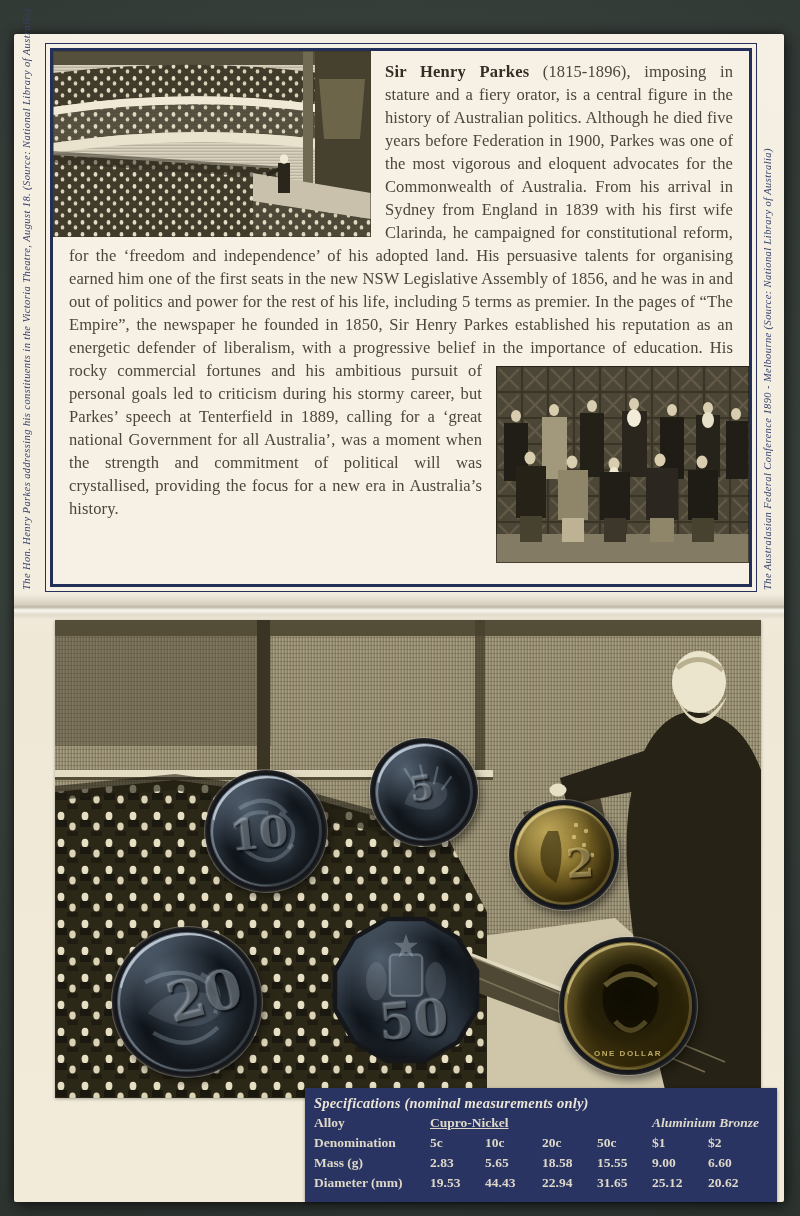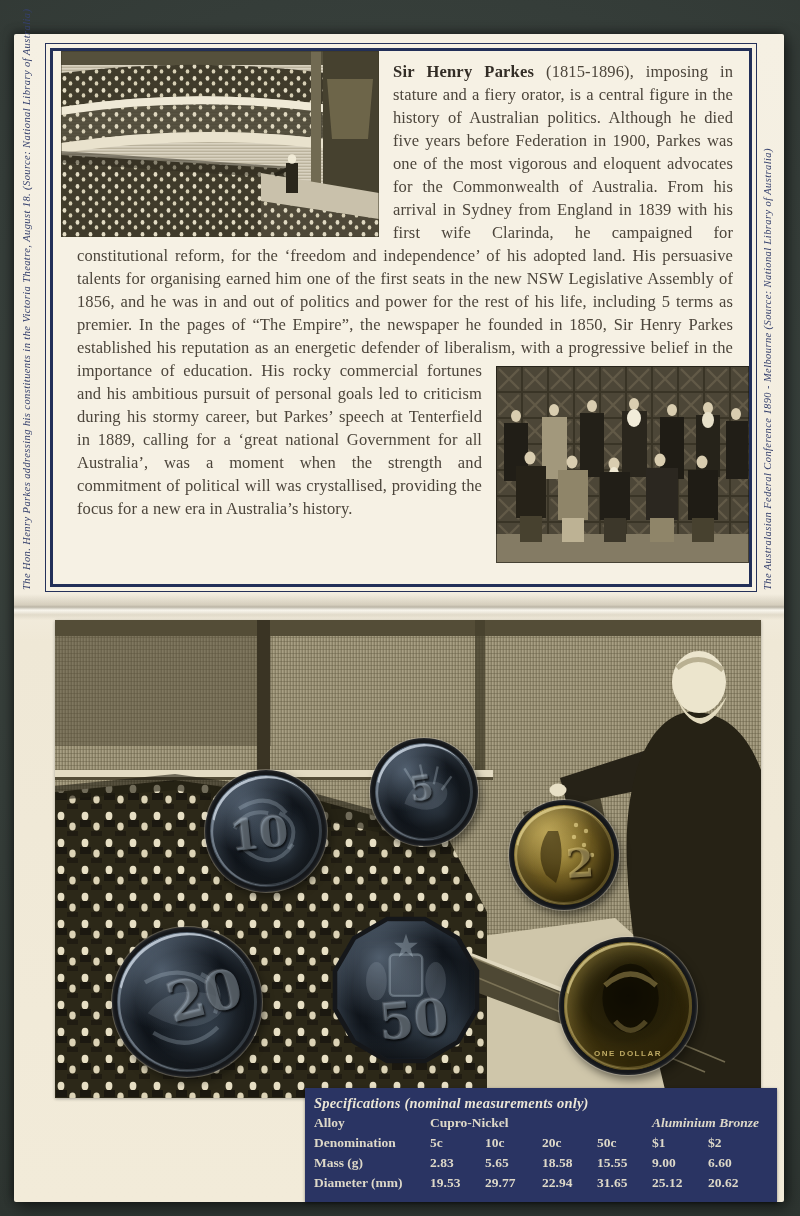--- a/index.html
+++ b/index.html
@@ -20,21 +20,21 @@
   }
   
   .frame{
     position:absolute;left:31px;top:9px;width:712px;height:549px;
     border:1px solid #25315a;padding:4px;box-sizing:border-box;background:#f6f1e4;
   }
   .frame-inner{
     width:100%;height:100%;border:3px solid #222f58;box-sizing:border-box;overflow:hidden;
   }
   .article{
-    height:100%;box-sizing:border-box;padding:9px 16px 0 24px;
+    height:100%;box-sizing:border-box;padding:9px 16px 0 16px;
     font-size:16.5px;line-height:23px;text-align:justify;color:#4c453b;
     letter-spacing:.1px;overflow:hidden;
   }
   .article b{color:#332d26;letter-spacing:.2px;}
   .img-theatre{
     float:left;width:318px;height:186px;margin:-9px 14px 7px -16px;
     display:block;background:#d8d1bf;box-shadow:inset 0 0 0 1px rgba(60,55,40,.4);
   }
   .img-conference{
     float:right;width:253px;height:197px;margin:7px -16px 0 14px;display:block;background:#2f2c24;
@@ -106,21 +106,21 @@
     padding:9px 12px;box-sizing:border-box;letter-spacing:.2px;
   }
   .specs{
     position:absolute;left:291px;top:1054px;width:472px;height:114px;background:#2a3463;
     box-shadow:0 1px 3px rgba(0,0,0,.4);
     color:#ddd8c8;font-weight:bold;font-size:13.5px;
     padding:5px 0 0 9px;box-sizing:border-box;
   }
   .specs-grid{display:grid;grid-template-columns:116px 55px 57px 55px 55px 56px 1fr;grid-auto-rows:20px;align-items:center;}
   .specs-title{grid-column:1 / 8;font-size:14.5px;color:#eae5d6;letter-spacing:.2px;font-style:italic;}
-  .span-cupro{grid-column:2 / 6;}
+  .span-cupro{grid-column:2 / 6;text-decoration:underline;}
   .span-bronze{grid-column:6 / 8;font-style:italic;}
   .cell{white-space:nowrap;}
 </style>
 </head>
 <body>
 
 <div class="card">
 
   <div class="caption-vert left">The Hon. Henry Parkes addressing his constituents in the Victoria Theatre, August 18. (Source: National Library of Australia)</div>
   <div class="caption-vert right">The Australasian Federal Conference 1890 - Melbourne (Source: National Library of Australia)</div>
@@ -372,21 +372,21 @@
       <div class="cell">Mass (g)</div>
       <div class="cell">2.83</div>
       <div class="cell">5.65</div>
       <div class="cell">18.58</div>
       <div class="cell">15.55</div>
       <div class="cell">9.00</div>
       <div class="cell">6.60</div>
 
       <div class="cell">Diameter (mm)</div>
       <div class="cell">19.53</div>
-      <div class="cell">29.77</div>
+      <div class="cell">44.43</div>
       <div class="cell">22.94</div>
       <div class="cell">31.65</div>
       <div class="cell">25.12</div>
       <div class="cell">20.62</div>
     </div>
   </div>
 
 </div>
 
 </body></html>

